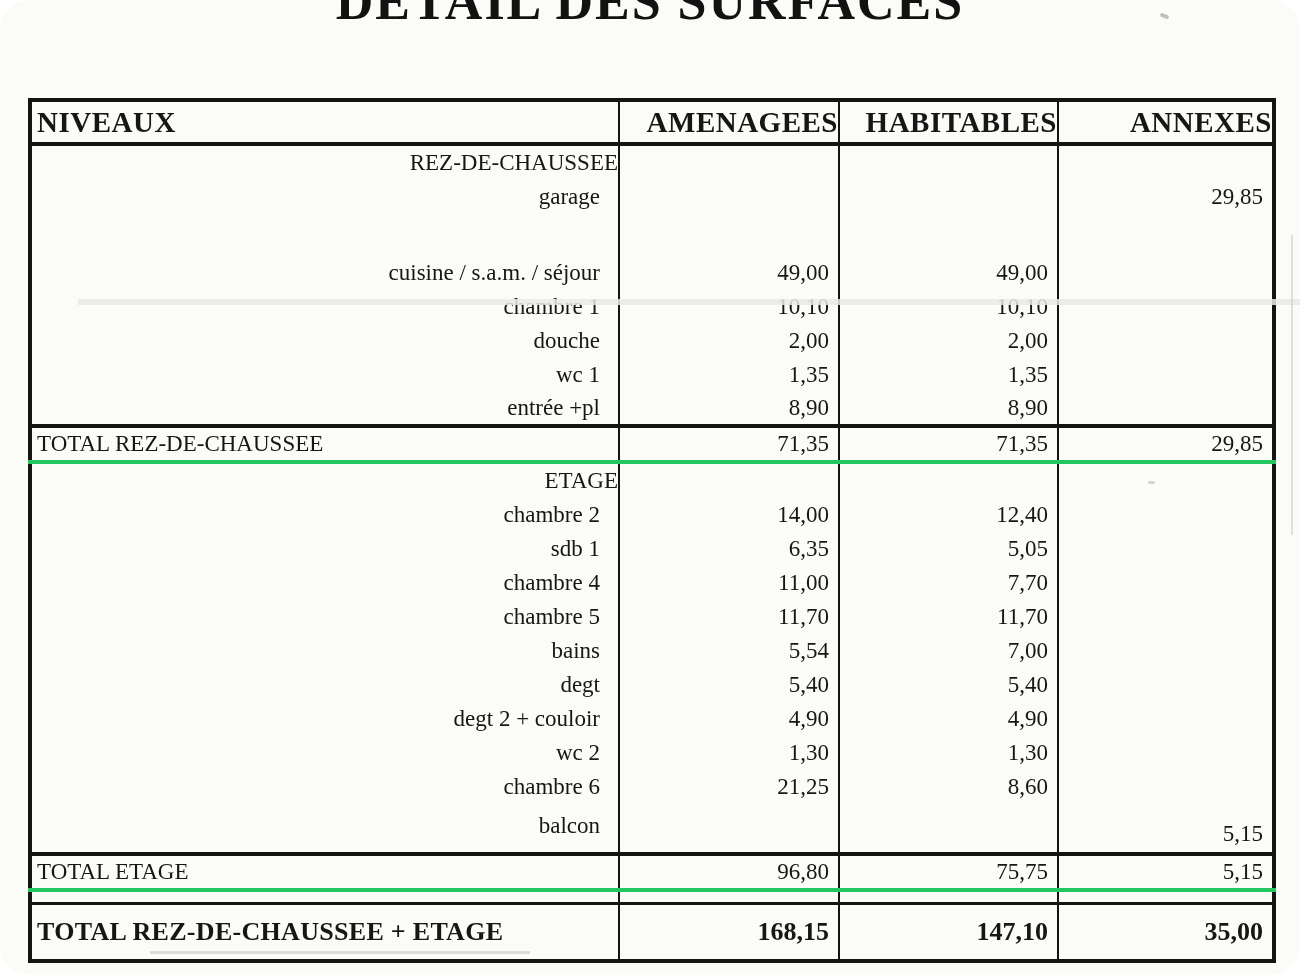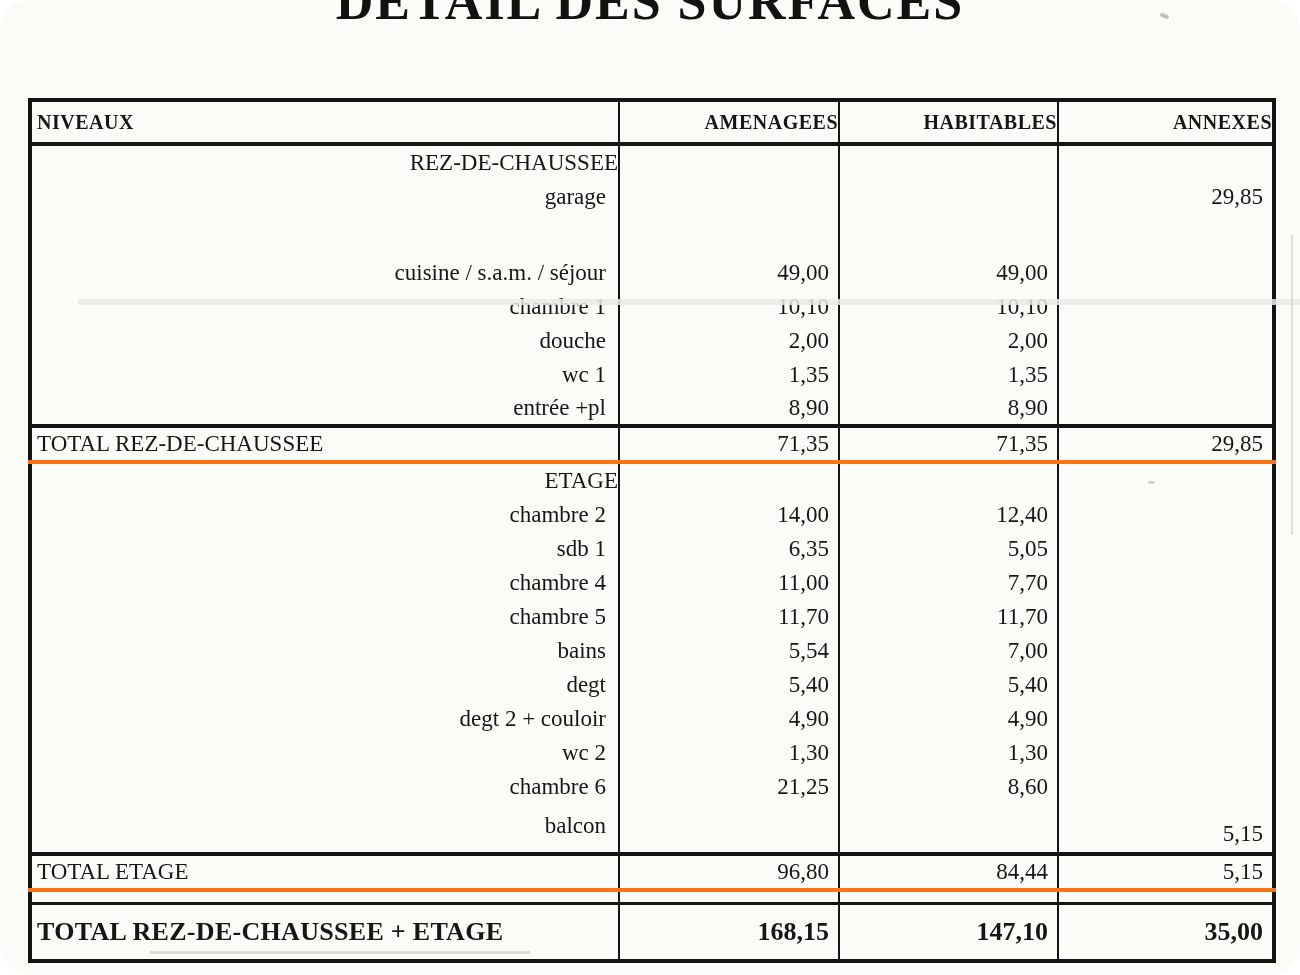--- a/index.html
+++ b/index.html
@@ -53,42 +53,42 @@
   th, td {
     padding: 0;
     overflow: hidden;
     white-space: nowrap;
   }
   .vline { border-left: 2px solid #141414; }
 
   tr.header-row { height: 44px; }
   tr.header-row th {
     border-bottom: 4px solid #141414;
-    font-size: 20px;
+    font-size: 29px;
     font-weight: bold;
     letter-spacing: 0.5px;
     margin-left: 21px;
   }
   th.h-left  { text-align: left; padding-left: 5px; }
   th.h-center{ text-align: right; }
 
   
   tr.row-section { height: 36px; }
   tr.row-section td.c-label { text-align: right; padding-left: 5px; vertical-align: middle; }
 
   tr.row-item { height: 34px; }
-  tr.row-item td.c-label { text-align: right; padding-right: 12px; vertical-align: middle; }
+  tr.row-item td.c-label { text-align: right; padding-right: 18px; vertical-align: middle; }
 
   tr.row-blank { height: 42px; }
 
   tr.row-tall { height: 50px; }
   tr.row-tall td { vertical-align: bottom; padding-bottom: 5px; }
 
   tr.row-total { height: 36px; }
-  tr.row-total td { border-top: 4px solid #141414; border-bottom: 4px solid #f97316; vertical-align: middle; }
+  tr.row-total td { border-top: 4px solid #141414; border-bottom: 4px solid #22c55e; vertical-align: middle; }
   tr.row-total td.c-label { text-align: left; padding-left: 5px; }
 
   tr.row-gap { height: 13px; }
 
   tr.row-grand { height: 58px; }
   tr.row-grand td {
     border-top: 3px solid #141414;
     font-weight: bold;
     font-size: 26px;
     vertical-align: middle;
@@ -249,21 +249,21 @@
         </tr>
         <tr class="row-item row-tall">
           <td class="c-label">balcon</td>
           <td class="c-val vline"></td>
           <td class="c-val vline"></td>
           <td class="c-val vline">5,15</td>
         </tr>
         <tr class="row-total">
           <td class="c-label">TOTAL ETAGE</td>
           <td class="c-val vline">96,80</td>
-          <td class="c-val vline">84,44</td>
+          <td class="c-val vline">75,75</td>
           <td class="c-val vline">5,15</td>
         </tr>
         <tr class="row-gap">
           <td class="c-label"></td>
           <td class="c-val vline"></td>
           <td class="c-val vline"></td>
           <td class="c-val vline"></td>
         </tr>
         <tr class="row-grand">
           <td class="c-label">TOTAL REZ-DE-CHAUSSEE + ETAGE</td>

